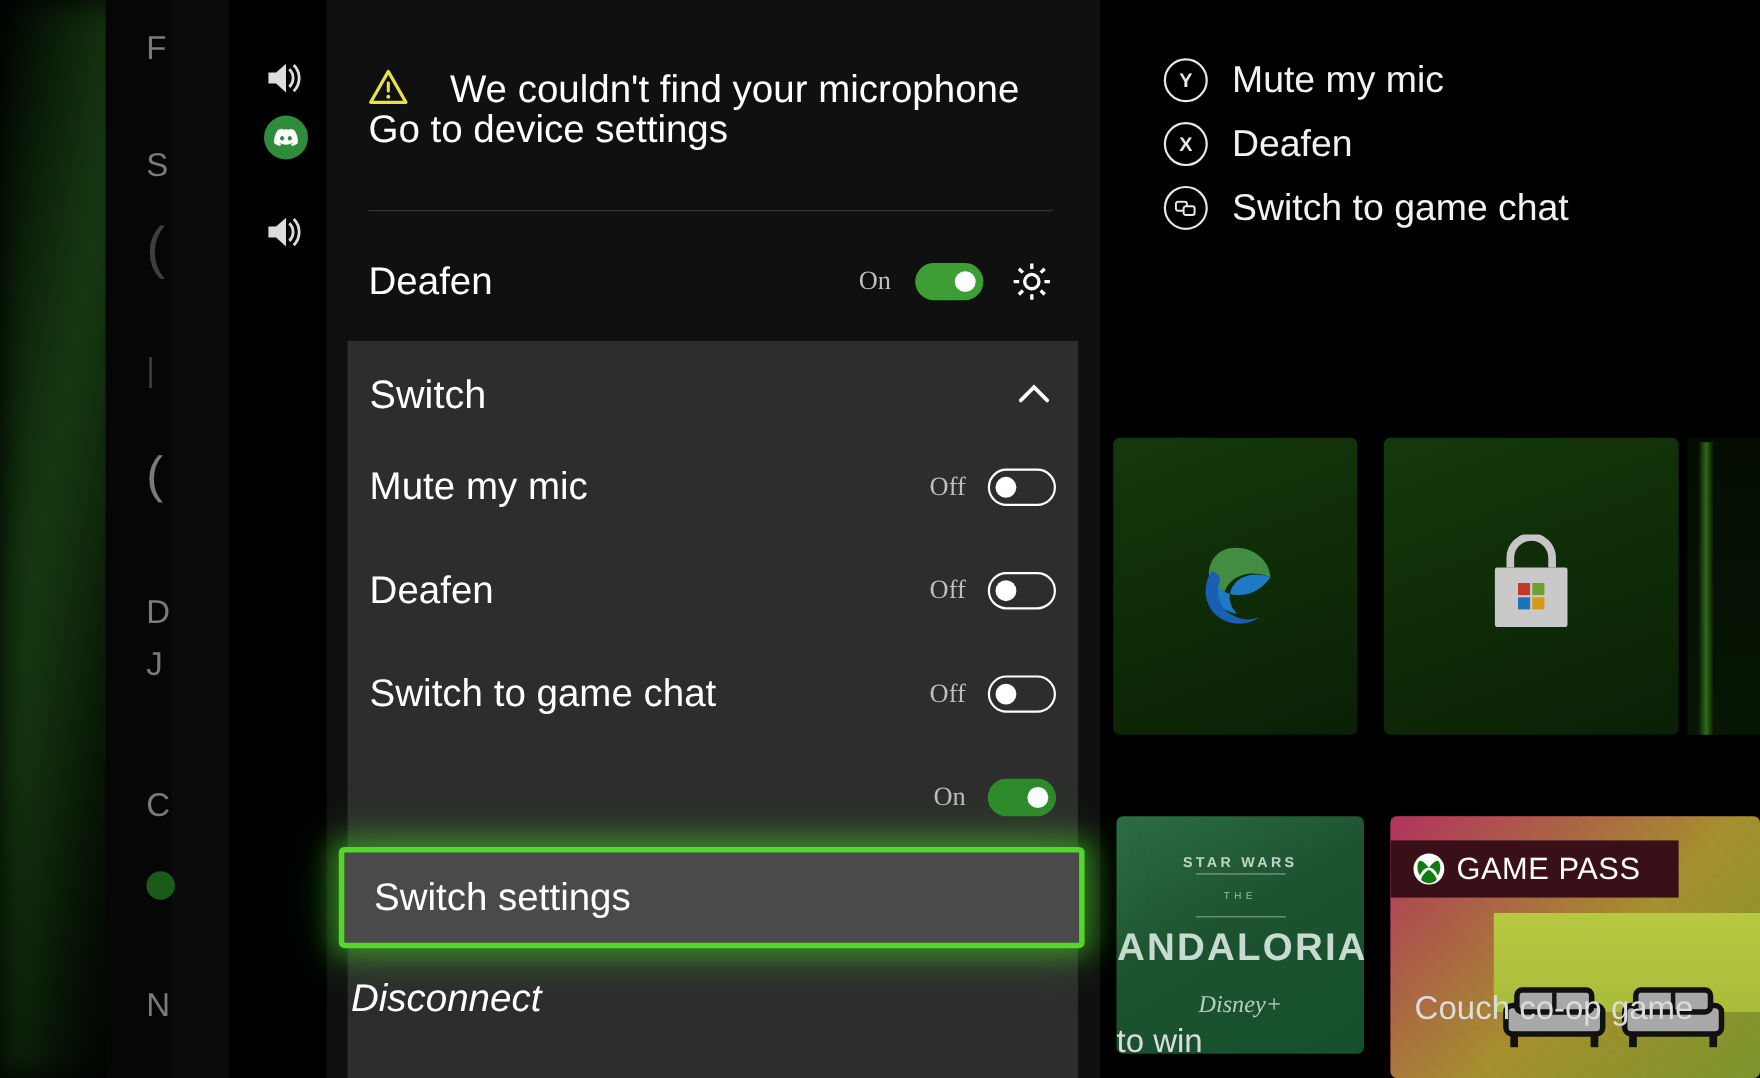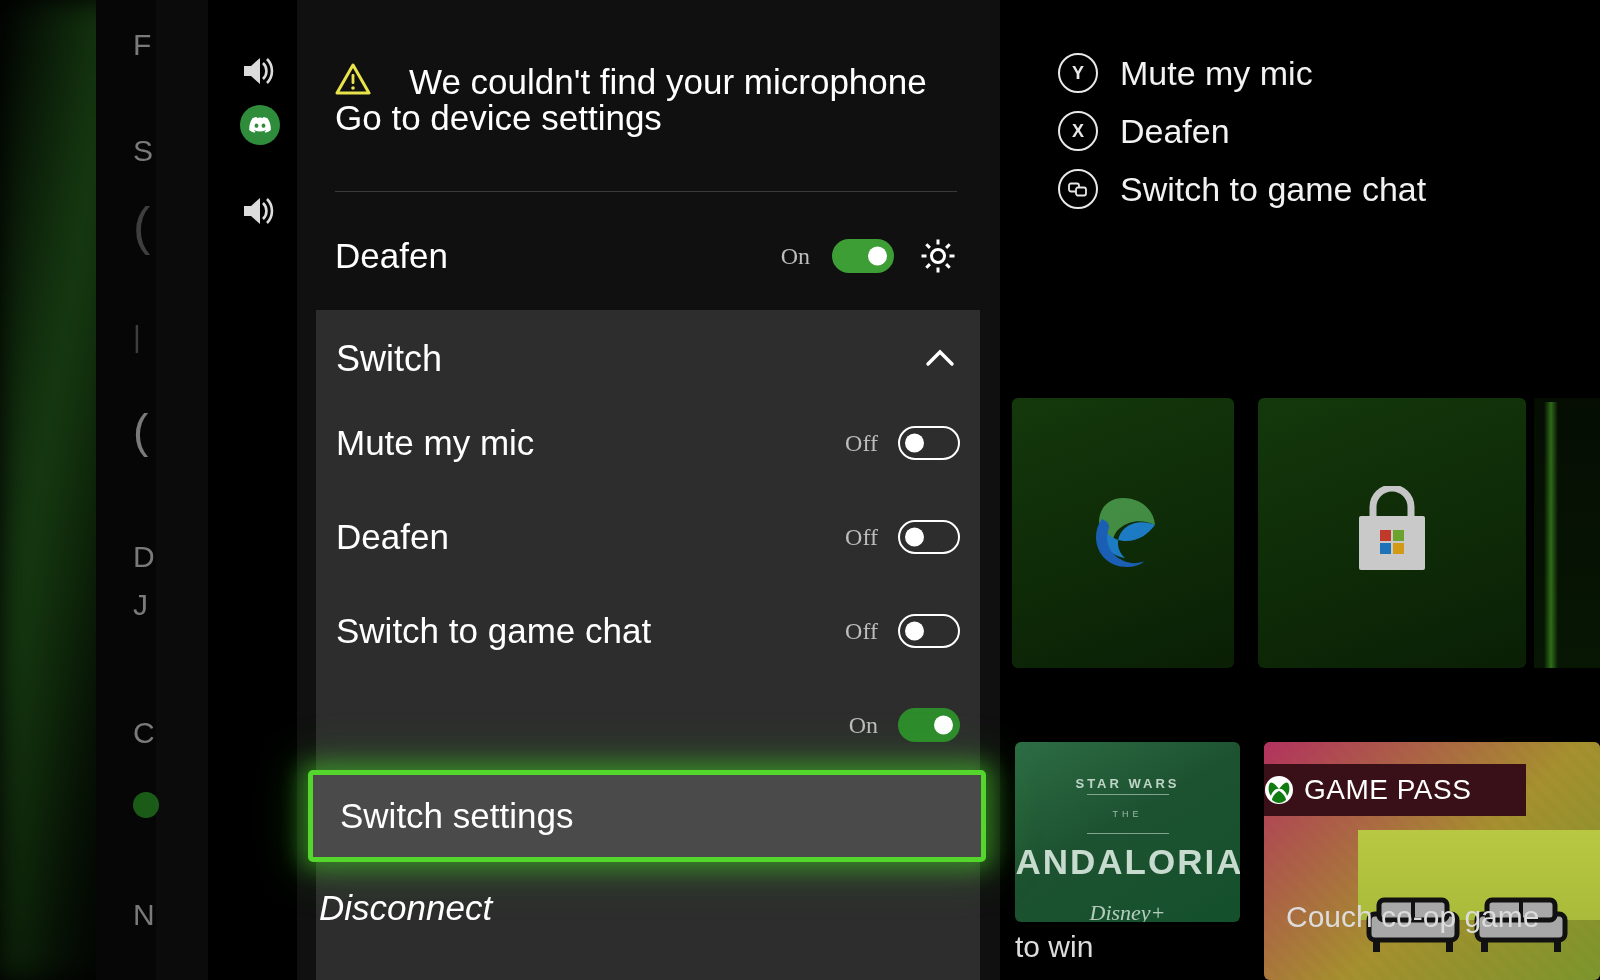--- a/index.html
+++ b/index.html
@@ -70,21 +70,21 @@
             border-top:1px solid #9bb9a4; border-bottom:1px solid #9bb9a4;
             padding:14px 26px; opacity:.8;}
   .sw-main { font-size: 35px; letter-spacing: 2px; color:#c8dbcf; font-weight:700;
              margin-top:8px; font-family:"Liberation Sans", sans-serif; }
   .sw-disney { font-size: 22px; color:#cfe2d6; margin-top:18px;
                font-family:"Liberation Serif", serif; font-style: italic; opacity:.85;}
   .gp-tile { background: repeating-linear-gradient(45deg,#8a2a4a 0 6px,#a03558 6px 12px); }
   .gp-grad { position:absolute; inset:0;
              background: linear-gradient(135deg, rgba(180,50,95,.95) 0%, rgba(168,160,40,.85) 55%, rgba(120,160,40,.9) 100%); }
   .gp-bar { position:absolute; left:0; top:22px; height:52px; width:78%;
-            background:#3a1018; display:flex; align-items:center; gap:10px; }
+            background:#3a1018; display:flex; align-items:center; gap:10px; padding-left:20px; }
   .gp-label { color:#fff; font-size:28px; letter-spacing:.5px; font-family:"Liberation Sans", sans-serif;}
   .gp-panel { position:absolute; left:28%; top:88px; right:-10px; bottom:60px;
               background: linear-gradient(180deg,#b9c842 0%,#a9bb3a 100%); }
   .couch-row { position:absolute; left:30%; top:150px; display:flex; gap:12px; }
   .tile-caption { position:absolute; color:#dcdcdc; font-size:30px;
                   font-family:"Liberation Sans", sans-serif; white-space: nowrap; }
 
   
   .hints { position: absolute; left: 1058px; top: 44px; }
   .hint-row { display:flex; align-items:center; gap:22px; height:58px; }
@@ -207,21 +207,21 @@
       <rect x="12" y="30" width="66" height="54" rx="2" fill="#c9c9c9"></rect>
       <rect x="33" y="44" width="11" height="11" fill="#c0392b"></rect>
       <rect x="46" y="44" width="11" height="11" fill="#6ca32e"></rect>
       <rect x="33" y="57" width="11" height="11" fill="#1d72b8"></rect>
       <rect x="46" y="57" width="11" height="11" fill="#d39a16"></rect>
     </svg>
   </div>
   <div class="tile-dark-right" style="left:1534px; top:398px; width:66px; height:270px;"></div>
   <div class="edge-shine" style="left:1544px; top:402px; width:14px; height:266px;"></div>
 
-  <div class="tile mando-tile" style="left:1015px; top:742px; width:225px; height:180px;">
+  <div class="tile mando-tile" style="left:1015px; top:742px; width:225px; height:216px;">
     <div class="sw-top">STAR WARS</div>
     <div class="sw-the">THE</div>
     <div class="sw-main">MANDALORIAN</div>
     <div class="sw-disney">Disney+</div>
   </div>
   <div class="tile-caption" style="left:1015px; top:900px;margin-top:30px;">to win</div>
 
   <div class="tile gp-tile" style="left:1264px; top:742px; width:336px; height:238px;">
     <div class="gp-grad"></div>
     <div class="gp-bar">

